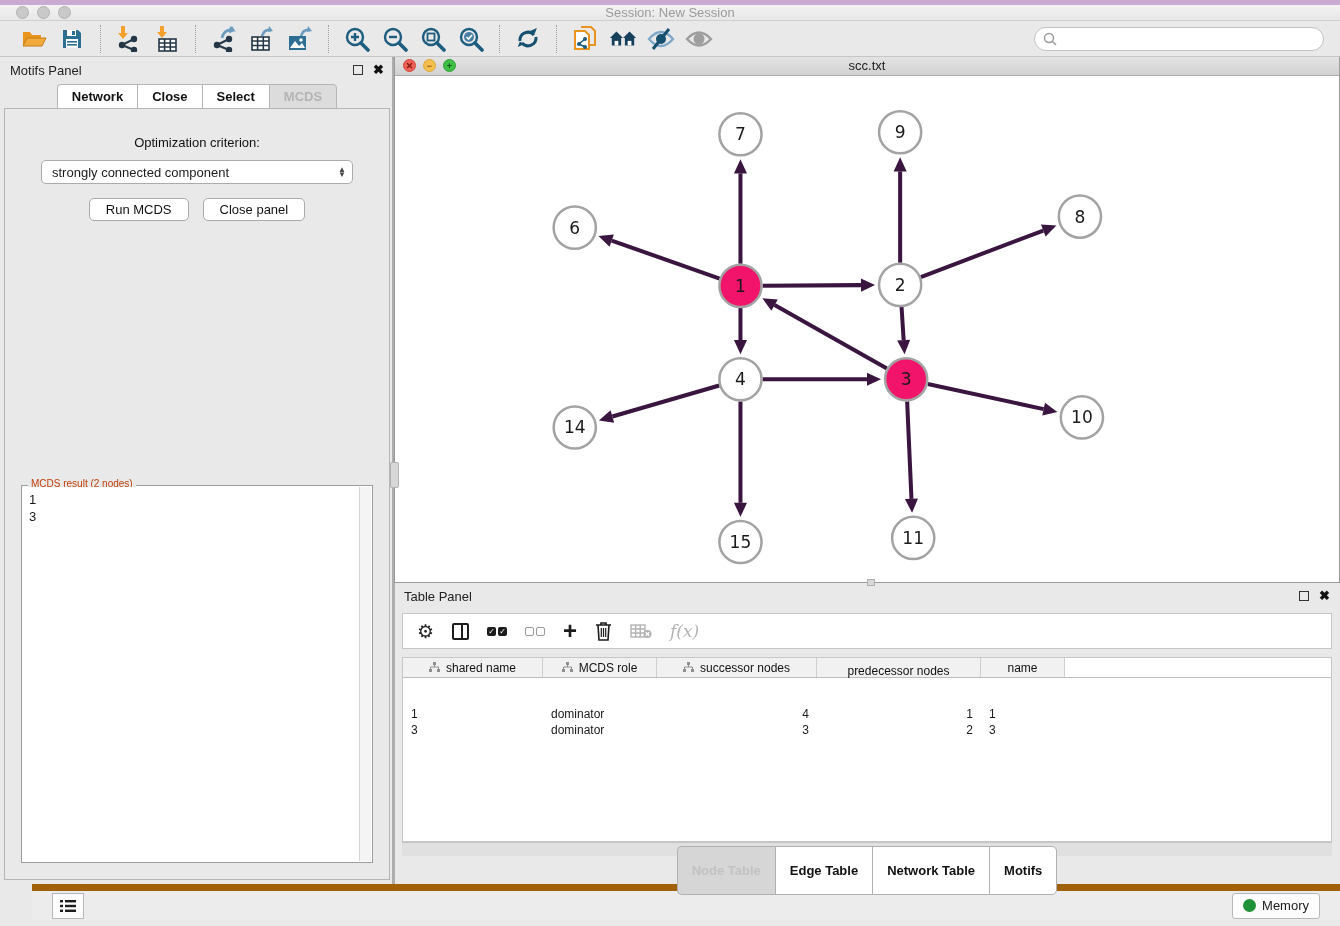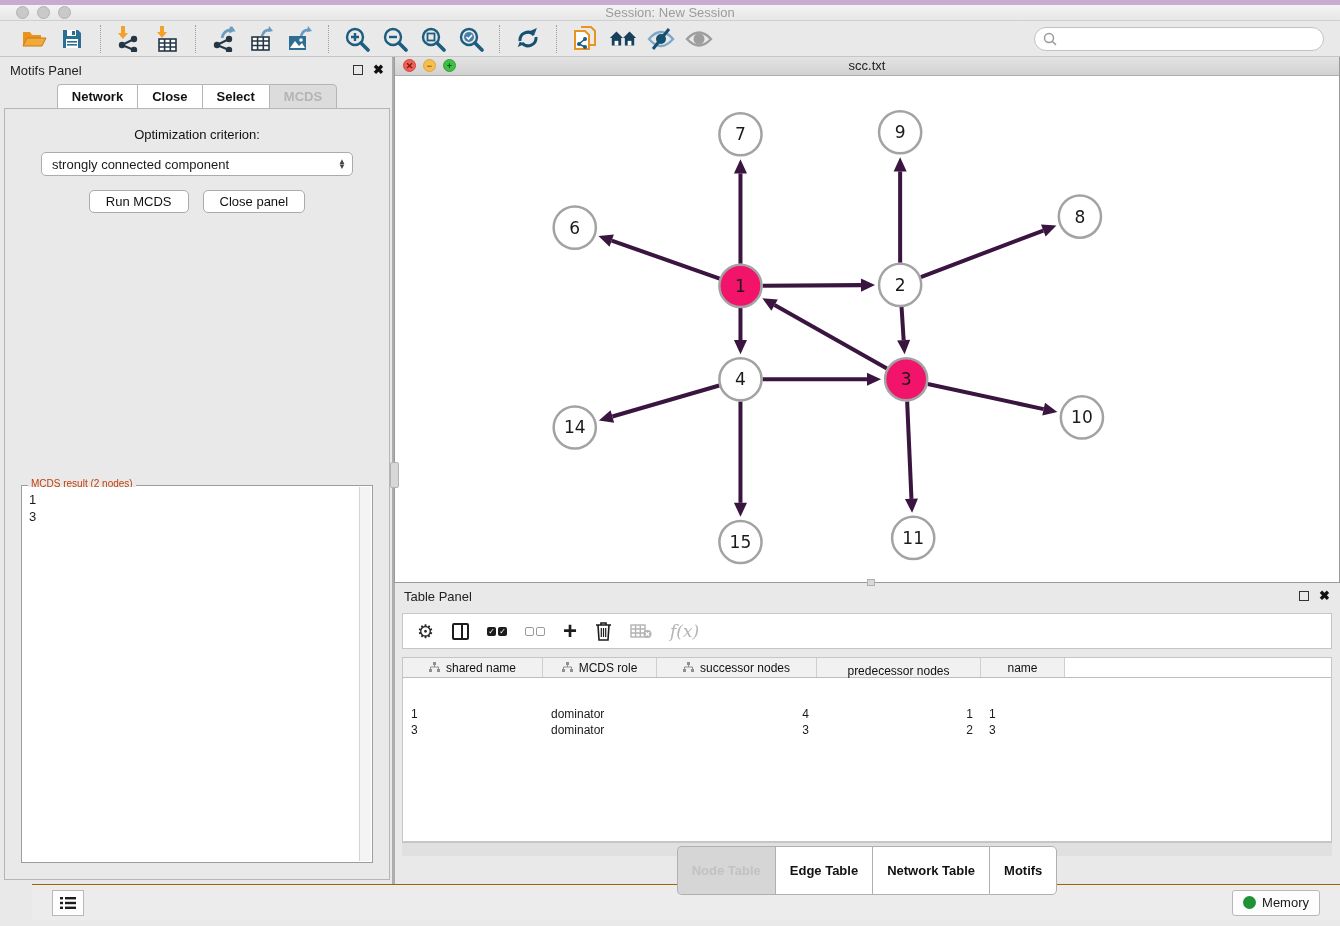--- a/index.html
+++ b/index.html
@@ -41,21 +41,21 @@
   .ph-float { width:10px; height:10px; border:1.5px solid #333; }
   .ph-close { font-size:13px; font-weight:bold; color:#111; line-height:10px; }
   .cp-tabs { display:flex; justify-content:center; position:relative; top:1px; z-index:2; }
   .cp-tab { font-size:13px; font-weight:600; padding:4px 14px; background:#fff;
     border:1px solid #b5b5b5; border-right:none; color:#111; cursor:pointer; }
   .cp-tab:first-child { border-top-left-radius:4px; }
   .cp-tab:last-child { border-right:1px solid #b5b5b5; border-top-right-radius:4px; }
   .cp-tab.selected { background:#dcdcdc; color:#b4b4b4; }
   .cp-body { flex:1; margin:0 4px 4px 4px; border:1px solid #b5b5b5; background:#e9e9e9;
     display:flex; flex-direction:column; padding:14px 10px 10px 10px; }
-  .opt-label { text-align:center; font-size:13px; margin-top:4px; color:#111; }
+  .opt-label { text-align:center; font-size:13px; margin-top:12px; color:#111; }
   .select-wrap { margin:10px 26px 0 26px; height:24px; background:#fff; border:1px solid #ababab;
     border-radius:5px; display:flex; align-items:center; padding:0 6px 0 10px; font-size:13px; cursor:pointer; }
   .select-wrap .sel-text { flex:1; }
   .stepper { display:flex; flex-direction:column; align-items:center; line-height:5px; }
   .stepper span { font-size:8px; color:#444; }
   .btn-row { display:flex; justify-content:center; gap:14px; margin-top:14px; }
   .btn { height:23px; padding:0 16px; background:#fff; border:1px solid #ababab; border-radius:5px;
     font-size:13px; color:#111; cursor:pointer; }
   .result-box { margin:0 6px 6px 6px; height:378px; border:1px solid #9d9d9d; position:relative;
     background:#fff; margin-top:auto; }
@@ -107,21 +107,21 @@
   .t-cell.right { text-align:right; }
   .tp-bottom { height:14px; background:#e0e0e0; border-top:1px solid #c6c6c6; margin:0 8px; }
   .tp-tabs { height:28px; display:flex; justify-content:center; align-items:center; }
   .tp-tab { font-size:13px; font-weight:600; padding:16px 14px; background:#fff;
     border:1px solid #b0b0b0; border-right:none; cursor:pointer; color:#111; }
   .tp-tab:first-child { border-radius:5px 0 0 5px; }
   .tp-tab:last-child { border-right:1px solid #b0b0b0; border-radius:0 5px 5px 0; }
   .tp-tab.selected { background:#d6d6d6; color:#c2c2c2; }
 
   
-  .statusbar { height:36px; background:#ececec; border-top:1px solid #a16207;
+  .statusbar { height:36px; background:#ececec; border-top:7px solid #a16207;
     display:flex; align-items:center; padding:0 20px;margin-left:32px; }
   .sb-left-btn { width:32px; height:26px; background:#fdfdfd; border:1px solid #b8b8b8;
     display:flex; align-items:center; justify-content:center; cursor:pointer; }
   .sb-spacer { flex:1; }
   .memory-btn { height:26px; background:#fdfdfd; border:1px solid #b8b8b8; border-radius:3px;
     display:flex; align-items:center; gap:6px; padding:0 10px; font-size:13px; cursor:pointer; }
   .mem-dot { width:13px; height:13px; border-radius:50%; }
 </style>
 </head>
 <body>

